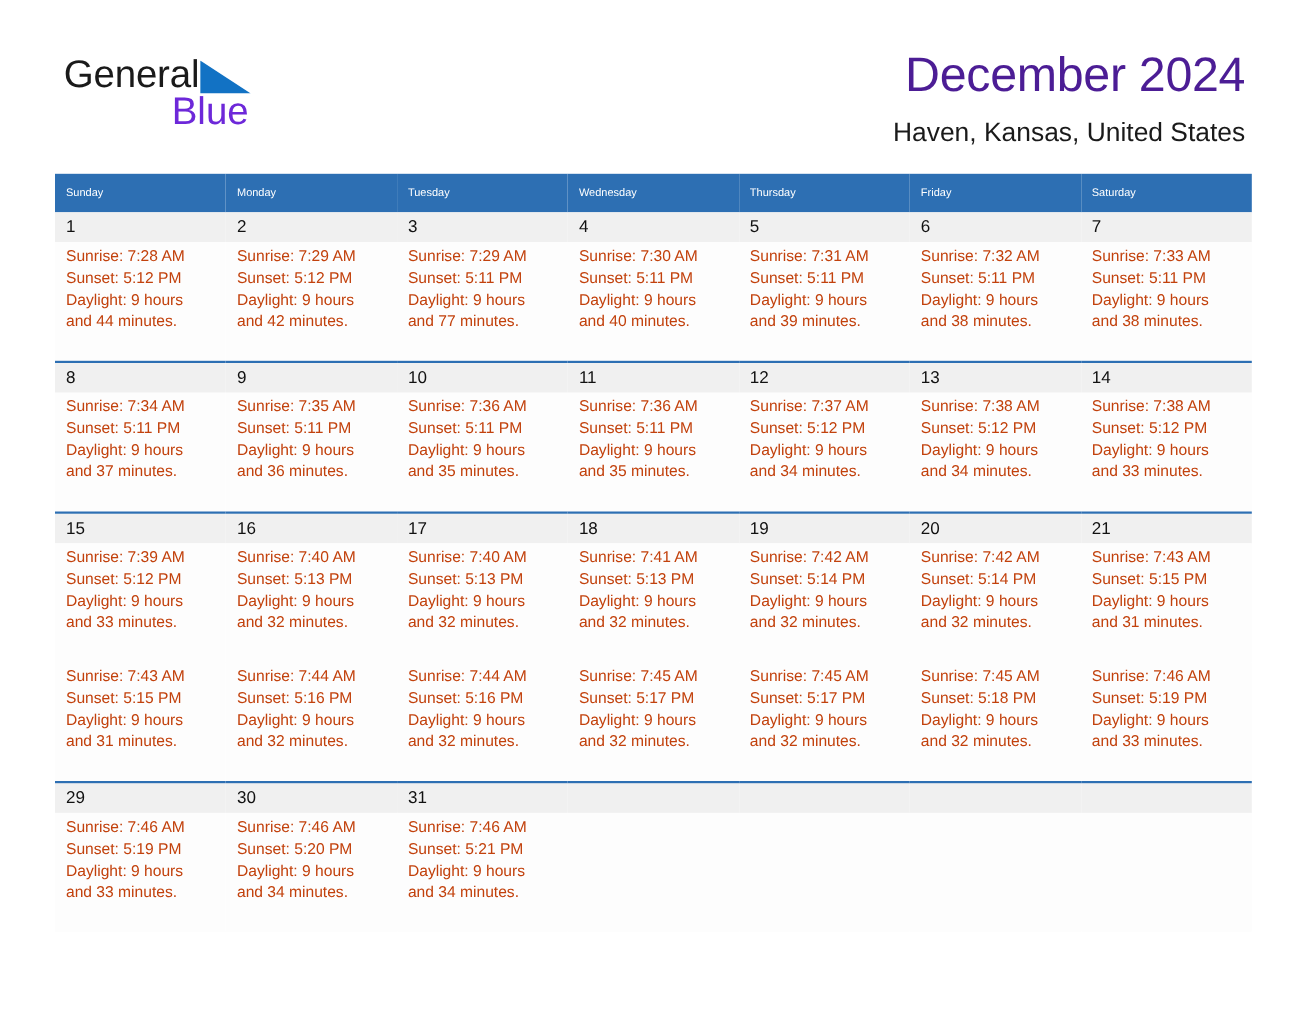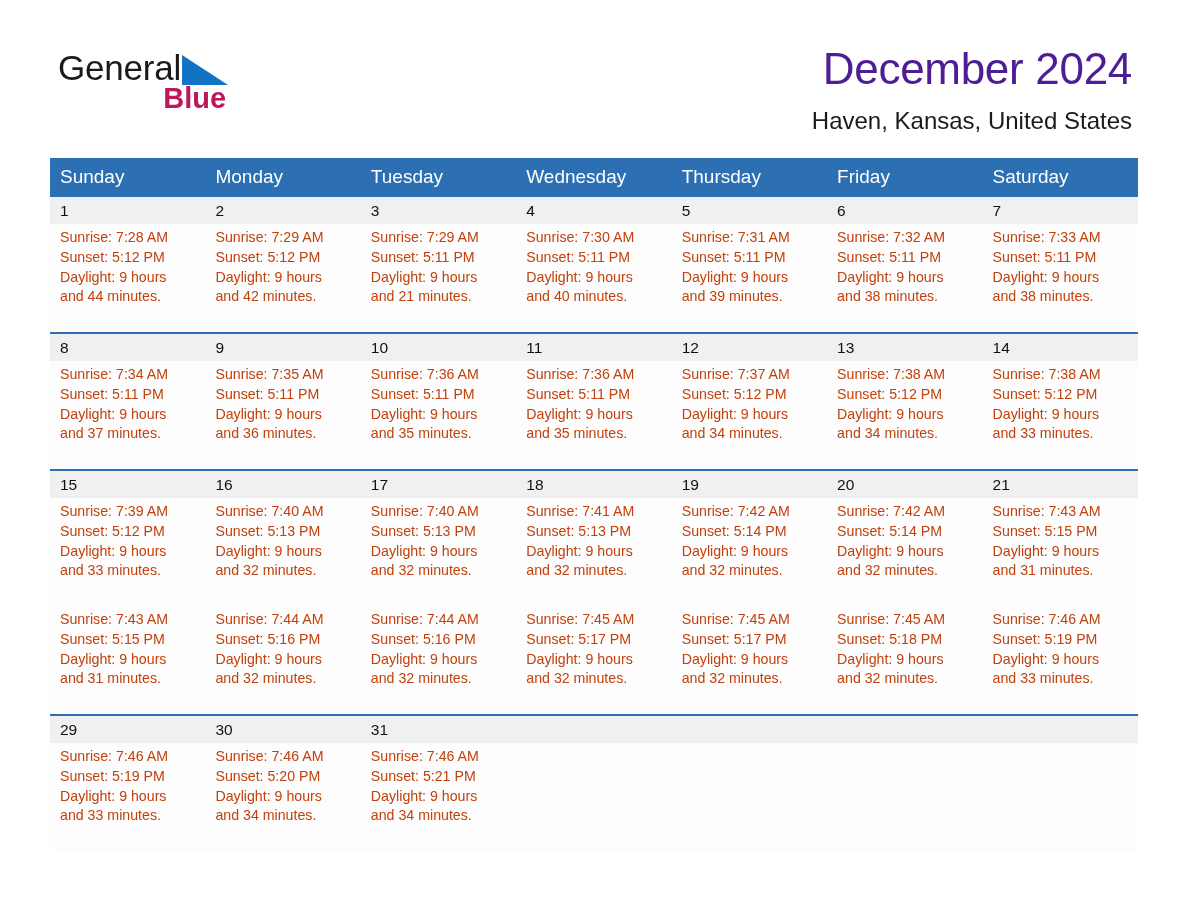--- a/index.html
+++ b/index.html
@@ -51,25 +51,24 @@
   .brand-flag {
     display: inline-block;
     vertical-align: top;
     margin-left: 1px;
     position: relative;
     top: 5px;
   }
   .brand-row2 {
     display: block;
     text-align: right;
-    font-size: 29px;
-    color: #be185d;
+    font-size: 35px;
+    color: #6d28d9;
     margin-top: -4px;
     padding-right: 2px;
-    font-weight: bold;
   }
 
   .titles {
     position: absolute;
     right: 56px;
     top: 46px;
     text-align: right;
   }
   .month-title {
     font-size: 44px;
@@ -95,21 +94,21 @@
   }
   table.cal {
     border-collapse: collapse;
     width: 1088px;
     table-layout: fixed;
   }
   table.cal th {
     background: #2d6fb3;
     color: #ffffff;
     font-weight: normal;
-    font-size: 19px;
+    font-size: 10px;
     text-align: left;
     padding: 8px 0 9px 10px;
     height: 18px;
     vertical-align: middle;
   }
   td.daynum {
     background: #f0f0f0;
     font-size: 15.5px;
     color: #111111;
     padding: 5px 0 4px 10px;
@@ -194,21 +193,21 @@
           <td class="info">
             <span class="info-line">Sunrise: 7:29 AM</span>
             <span class="info-line">Sunset: 5:12 PM</span>
             <span class="info-line">Daylight: 9 hours</span>
             <span class="info-line">and 42 minutes.</span>
           </td>
           <td class="info">
             <span class="info-line">Sunrise: 7:29 AM</span>
             <span class="info-line">Sunset: 5:11 PM</span>
             <span class="info-line">Daylight: 9 hours</span>
-            <span class="info-line">and 21 minutes.</span>
+            <span class="info-line">and 77 minutes.</span>
           </td>
           <td class="info">
             <span class="info-line">Sunrise: 7:30 AM</span>
             <span class="info-line">Sunset: 5:11 PM</span>
             <span class="info-line">Daylight: 9 hours</span>
             <span class="info-line">and 40 minutes.</span>
           </td>
           <td class="info">
             <span class="info-line">Sunrise: 7:31 AM</span>
             <span class="info-line">Sunset: 5:11 PM</span>

